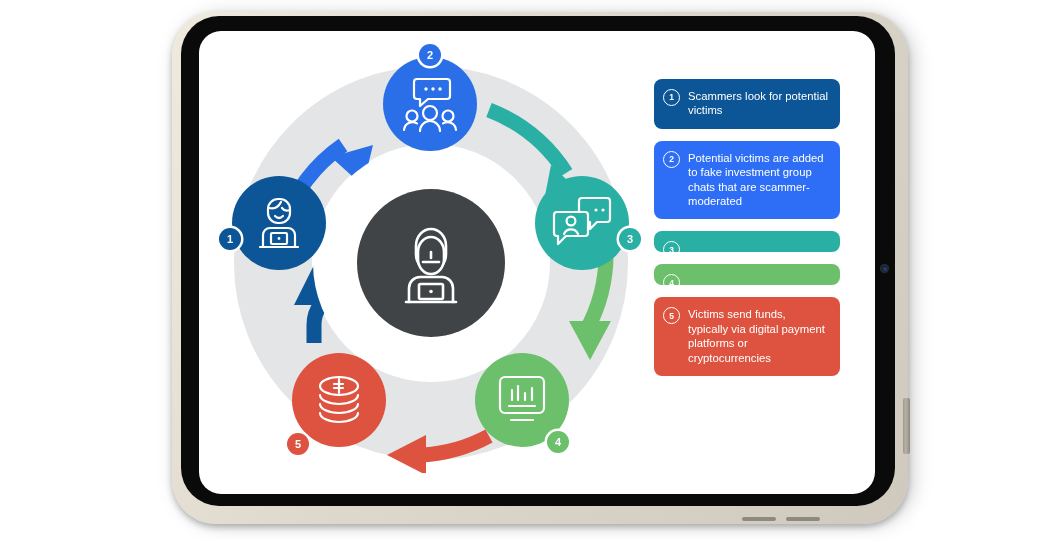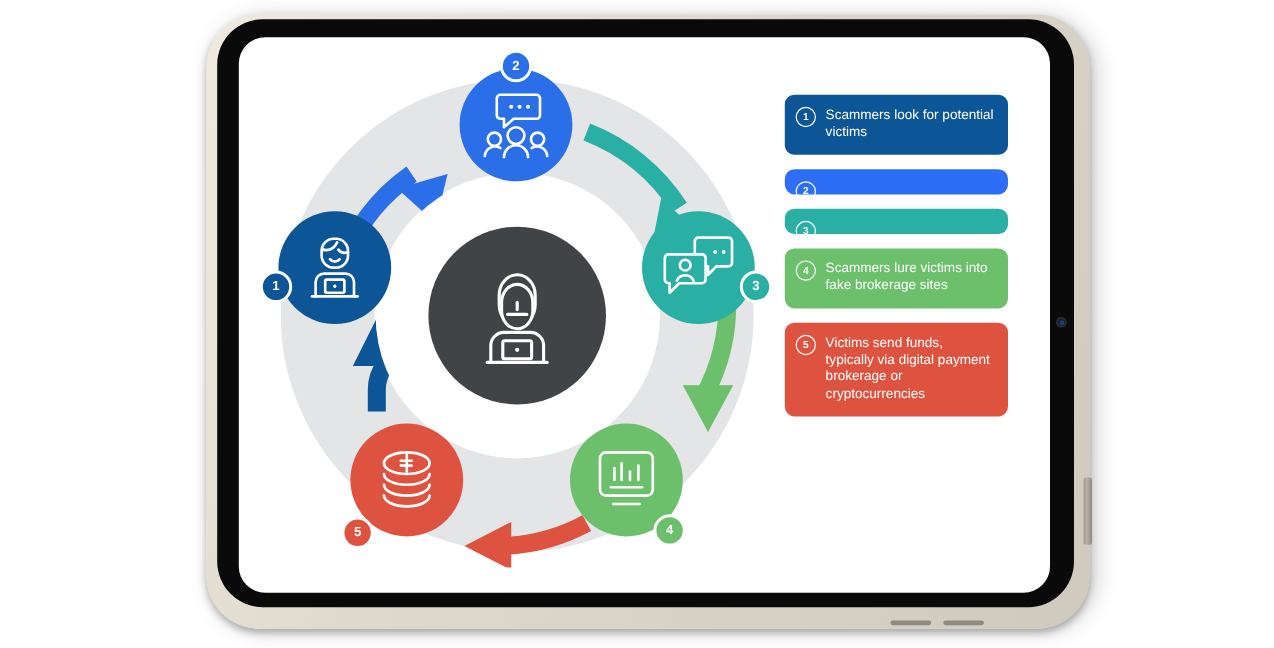--- a/index.html
+++ b/index.html
@@ -204,33 +204,33 @@
 
       <div class="legend">
 
         <div class="legend-card" style="background:#0C5596;">
           <span class="num">1</span>
           <span class="legend-text">Scammers look for potential victims</span>
         </div>
 
         <div class="legend-card" style="background:#2E6EF7;">
           <span class="num">2</span>
+          <span class="legend-text">Potential victims are added to fake investment group chats that are scammer-moderated</span>
         </div>
 
         <div class="legend-card" style="background:#29AFA3;">
           <span class="num">3</span>
         </div>
 
         <div class="legend-card" style="background:#6CBF6B;">
           <span class="num">4</span>
-          <span class="legend-text">Scammers lure victims into fake brokerage sites</span>
         </div>
 
         <div class="legend-card" style="background:#DE5340;">
           <span class="num">5</span>
-          <span class="legend-text">Victims send funds, typically via digital payment brokerage or cryptocurrencies</span>
+          <span class="legend-text">Victims send funds, typically via digital payment platforms or cryptocurrencies</span>
         </div>
 
       </div>
 
     </div>
   </div>
 </div>
 
 </body></html>

